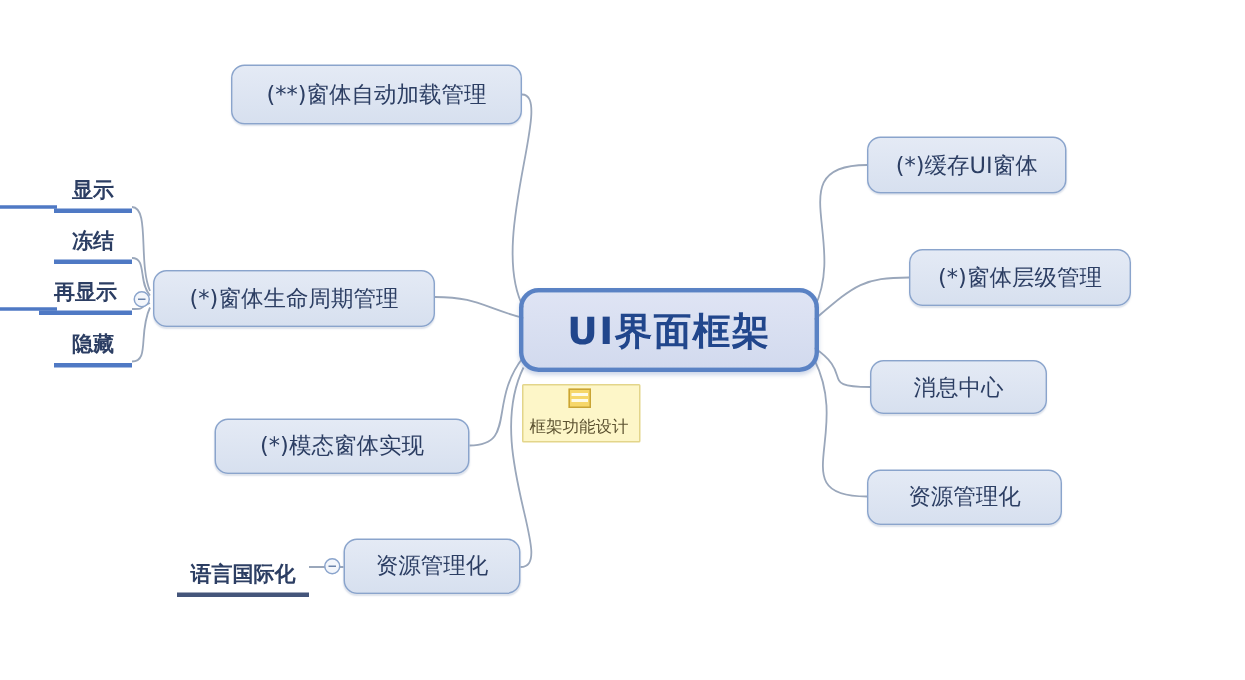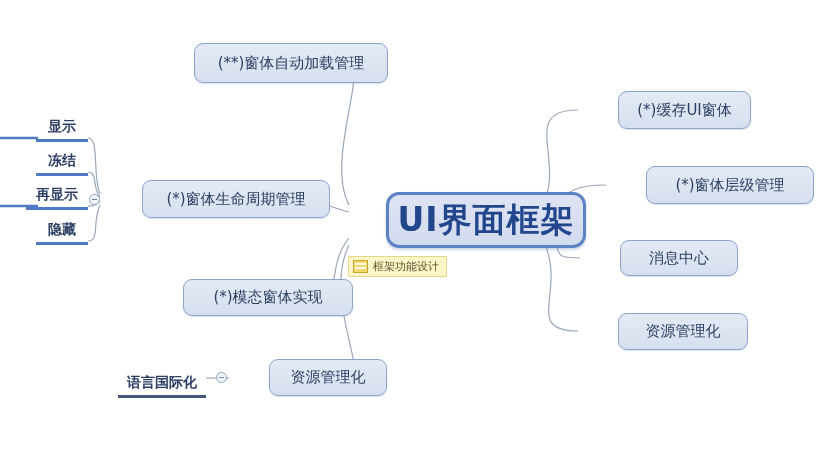--- a/index.html
+++ b/index.html
@@ -27,32 +27,31 @@
     box-sizing: border-box;
     display: flex;
     align-items: center;
     justify-content: center;
     background: #dde5f1;
     border: 1px solid #8aa4cc;
     border-radius: 9px;
     color: #2c3e63;
     white-space: nowrap;
     box-shadow: 0 1px 1px rgba(120,140,175,0.25);
-    margin-left: 40px;
   }
   .node.level1 {
     font-size: 15px;
     padding: 0 12px;
     background: linear-gradient(180deg,#e4eaf5 0%, #d7e0ef 100%);
   }
   .node.central {
     background: linear-gradient(180deg,#dfe4f4 0%, #d2daee 100%);
     border: 3px solid #5a82c4;
     border-radius: 13px;
-    font-size: 33px;
+    font-size: 25px;
     font-weight: bold;
     color: #21468c;
     letter-spacing: 1px;
     box-shadow: 0 2px 3px rgba(90,120,180,0.30);
   }
   .leaf {
     position: absolute;
     box-sizing: border-box;
     font-size: 14px;
     color: #2c3e63;
@@ -143,21 +142,21 @@
     <path d="M 229 378 L 206 378" fill="none" stroke="#9aa7bb" stroke-width="1.2"></path>
 
     <path d="M 0 138 L 38 138" fill="none" stroke="#4f79c4" stroke-width="2.4"></path>
     <path d="M 0 206 L 38 206" fill="none" stroke="#4f79c4" stroke-width="2.4"></path>
   </svg>
 
   <div class="node central" style="left:346px; top:192px; width:200px; height:56px;">
     <span>UI界面框架</span>
   </div>
 
-  <div class="note" style="left:348px; top:256px;">
+  <div class="note" style="left:348px; top:256px;flex-direction:column;">
     <span class="note-icon"></span>
     <span>框架功能设计</span>
   </div>
 
   <div class="node level1" style="left:154px; top:43px; width:194px; height:40px;">
     <span>(**)窗体自动加载管理</span>
   </div>
 
   <div class="node level1" style="left:102px; top:180px; width:188px; height:38px;">
     <span>(*)窗体生命周期管理</span>
@@ -168,21 +167,21 @@
   </div>
 
   <div class="node level1" style="left:229px; top:359px; width:118px; height:37px;">
     <span>资源管理化</span>
   </div>
 
   <div class="node level1" style="left:578px; top:91px; width:133px; height:38px;">
     <span>(*)缓存UI窗体</span>
   </div>
 
-  <div class="node level1" style="left:606px; top:166px; width:168px; height:38px;align-items:center;">
+  <div class="node level1" style="left:606px; top:166px; width:148px; height:38px;align-items:center;">
     <span>(*)窗体层级管理</span>
   </div>
 
   <div class="node level1" style="left:580px; top:240px; width:118px; height:36px;">
     <span>消息中心</span>
   </div>
 
   <div class="node level1" style="left:578px; top:313px; width:130px; height:37px;">
     <span>资源管理化</span>
   </div>

